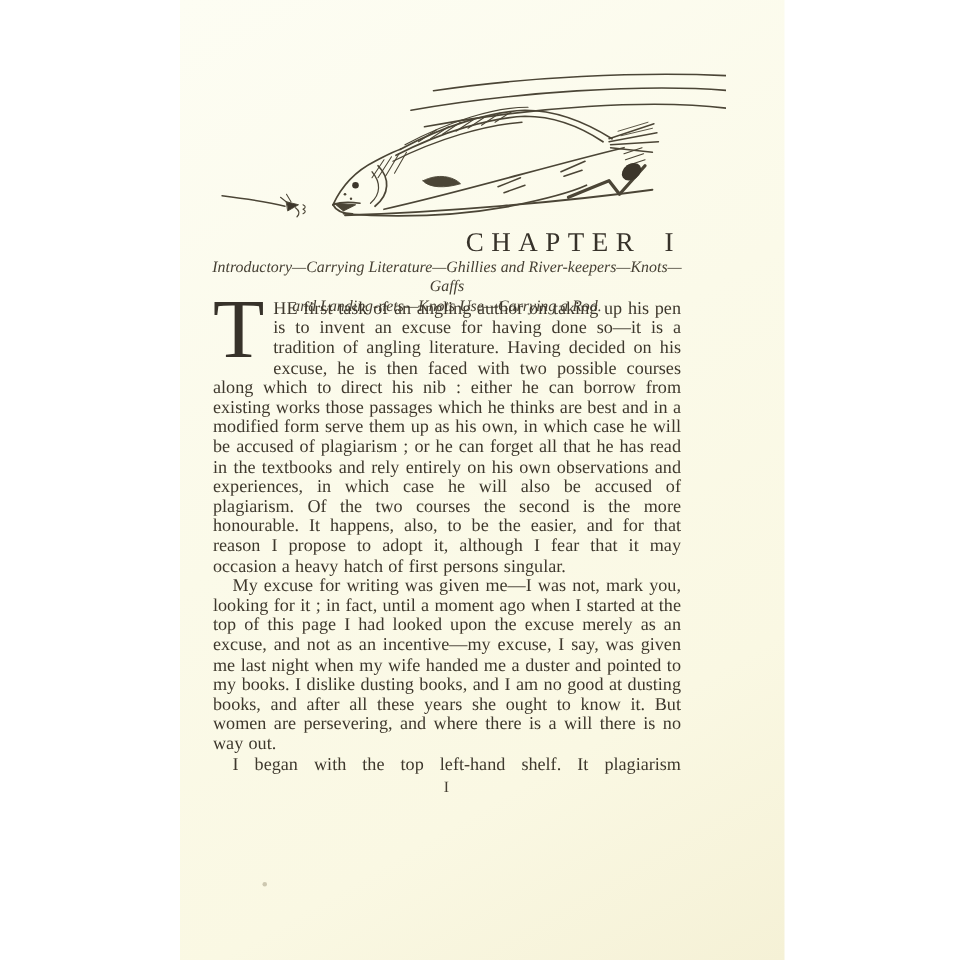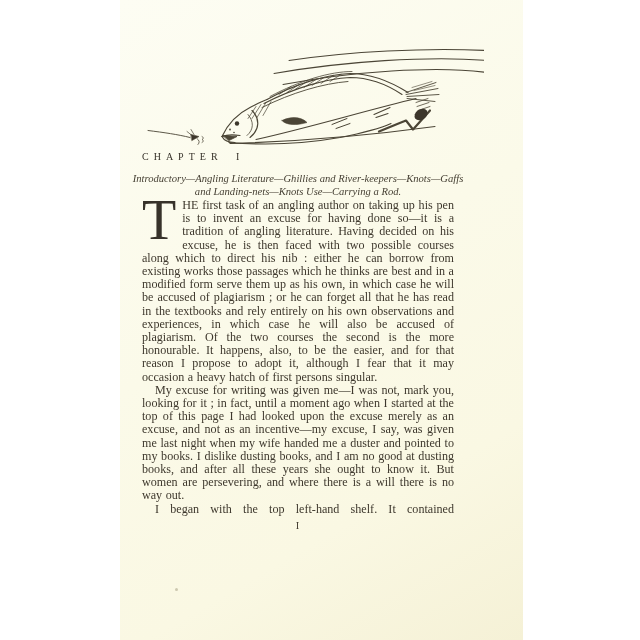--- a/index.html
+++ b/index.html
@@ -10,22 +10,22 @@
   }
   .canvas{position:relative;width:640px;height:640px;background:#ffffff;}
   .page{
     position:absolute;left:120px;top:0;width:403px;height:640px;
     background:linear-gradient(150deg,#fdfdf3 0%,#fbfae9 45%,#faf8e3 75%,#f5f1d6 100%);
   }
   .illustration{position:absolute;left:24px;top:44px;width:340px;height:106px;}
   .illustration svg{display:block;width:100%;height:100%;}
   .text-column{position:absolute;left:22px;top:0;width:312px;color:#3e382d;}
   .chapter-heading{
-    position:absolute;left:0;top:151px;width:100%;text-align:left;
-    font-size:10px;letter-spacing:5px;word-spacing:6px;color:#37322a;
+    position:absolute;left:0;top:151px;width:100%;text-align:right;
+    font-size:18px;letter-spacing:5px;word-spacing:6px;color:#37322a;
   }
   .epigraph{
     position:absolute;left:-10px;top:172px;width:332px;text-align:center;
     font-style:italic;font-size:10.6px;line-height:13px;color:#464034;
   }
   .body-text{
     position:absolute;left:0;top:199px;width:312px;
     font-size:12.1px;line-height:13.2px;text-align:justify;word-spacing:0.5px;
   }
   .body-text p{margin:0;}
@@ -128,28 +128,28 @@
           <path d="M53,94 Q 57,97 54,100" stroke-width="0.8"></path>
           <path d="M58,92 q3,1.5 0,3 q3,1.5 0,3" stroke-width="0.7"></path>
         </g>
       </svg>
     </div>
 
     <div class="text-column">
       <div class="chapter-heading">CHAPTER I</div>
 
       <div class="epigraph">
-        <div>Introductory—Angling Literature—Ghillies and River-keepers—Knots—Gaffs</div>
+        <div>Introductory—Carrying Literature—Ghillies and River-keepers—Knots—Gaffs</div>
         <div>and Landing-nets—Knots Use—Carrying a Rod.</div>
       </div>
 
       <div class="body-text">
         <p><span class="dropcap">T</span><span>HE first task of an angling author on taking up his pen is to invent an excuse for having done so—it is a tradition of angling literature. Having decided on his excuse, he is then faced with two possible courses along which to direct his nib&nbsp;: either he can borrow from existing works those passages which he thinks are best and in a modified form serve them up as his own, in which case he will be accused of plagiarism&nbsp;; or he can forget all that he has read in the textbooks and rely entirely on his own observations and experiences, in which case he will also be accused of plagiarism. Of the two courses the second is the more honourable. It happens, also, to be the easier, and for that reason I propose to adopt it, although I fear that it may occasion a heavy hatch of first persons singular.</span></p>
         <p class="indent">My excuse for writing was given me—I was not, mark you, looking for it&nbsp;; in fact, until a moment ago when I started at the top of this page I had looked upon the excuse merely as an excuse, and not as an incentive—my excuse, I say, was given me last night when my wife handed me a duster and pointed to my books. I dislike dusting books, and I am no good at dusting books, and after all these years she ought to know it. But women are persevering, and where there is a will there is no way out.</p>
-        <p class="indent stretch-last">I began with the top left-hand shelf. It contained</p>
+        <p class="indent stretch-last">I began with the top left-hand shelf. It plagiarism</p>
       </div>
 
       <div class="folio">I</div>
     </div>
 
     <div class="speck"></div>
   </div>
 </div>
 
 </body></html>

